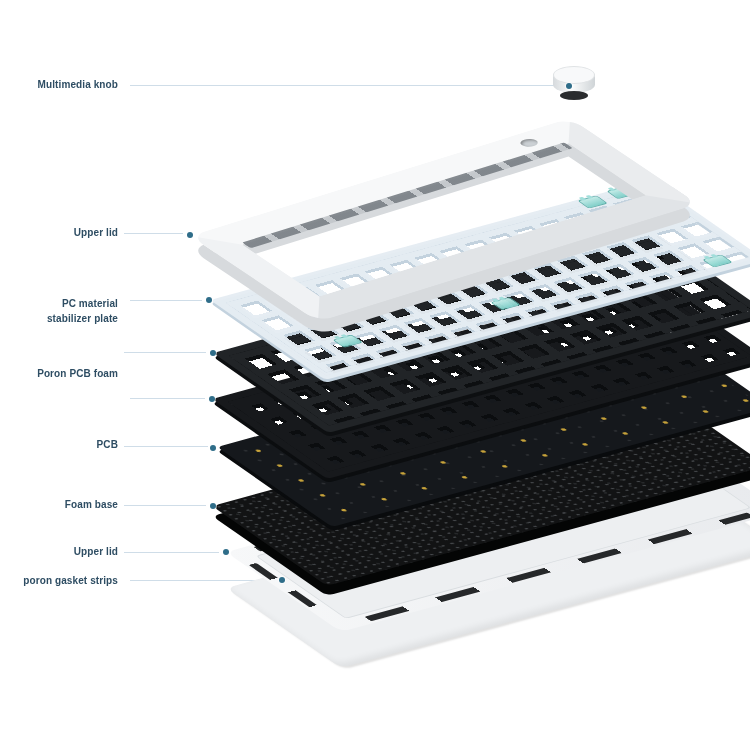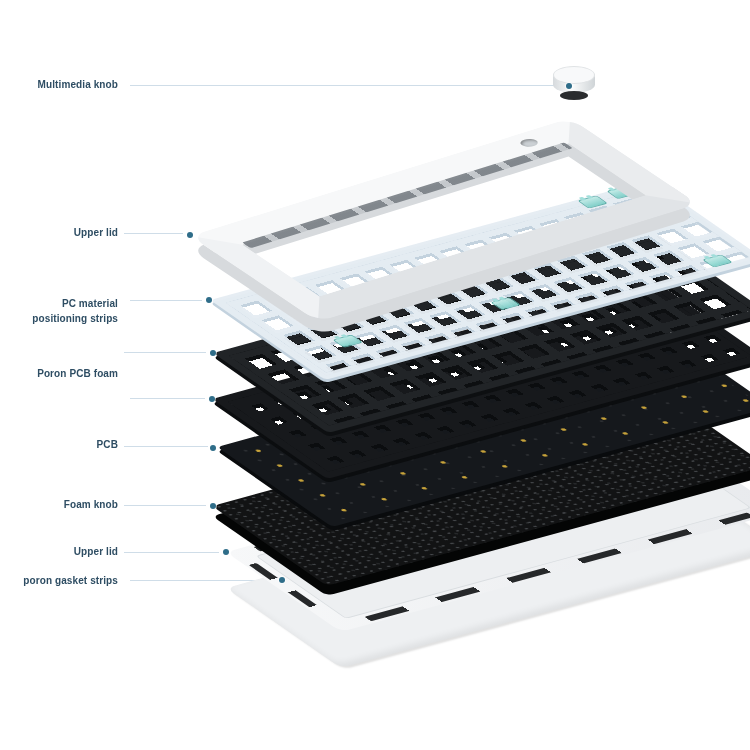--- a/index.html
+++ b/index.html
@@ -98,30 +98,30 @@
 <div id="canvas">
 
   <div class="label" style="top:77px">
     <span>Multimedia knob</span>
   </div>
   <div class="label" style="top:225px">
     <span>Upper lid</span>
   </div>
   <div class="label" style="top:296px">
     <span>PC material</span>
-    <span>positioning strips</span>
+    <span>stabilizer plate</span>
   </div>
   <div class="label" style="top:366px">
     <span>Poron PCB foam</span>
   </div>
   <div class="label" style="top:437px">
     <span>PCB</span>
   </div>
   <div class="label" style="top:497px">
-    <span>Foam knob</span>
+    <span>Foam base</span>
   </div>
   <div class="label" style="top:544px">
     <span>Upper lid</span>
   </div>
   <div class="label" style="top:573px">
     <span>poron gasket strips</span>
   </div>
 
   <div class="leader" style="top:85px;left:118px;width:431px"></div>
   <div class="leader" style="top:233px;left:112px;width:59px"></div>

